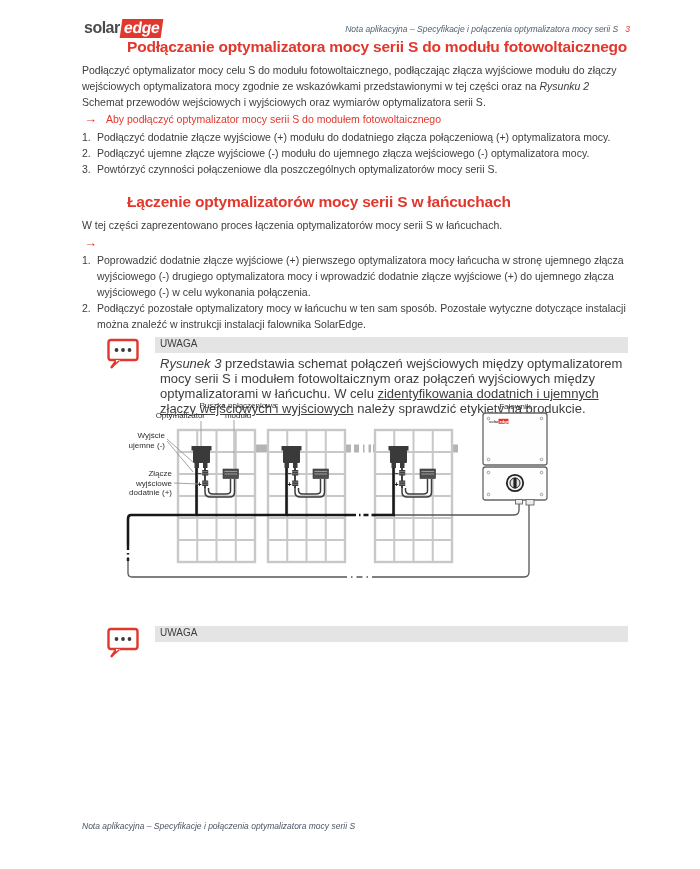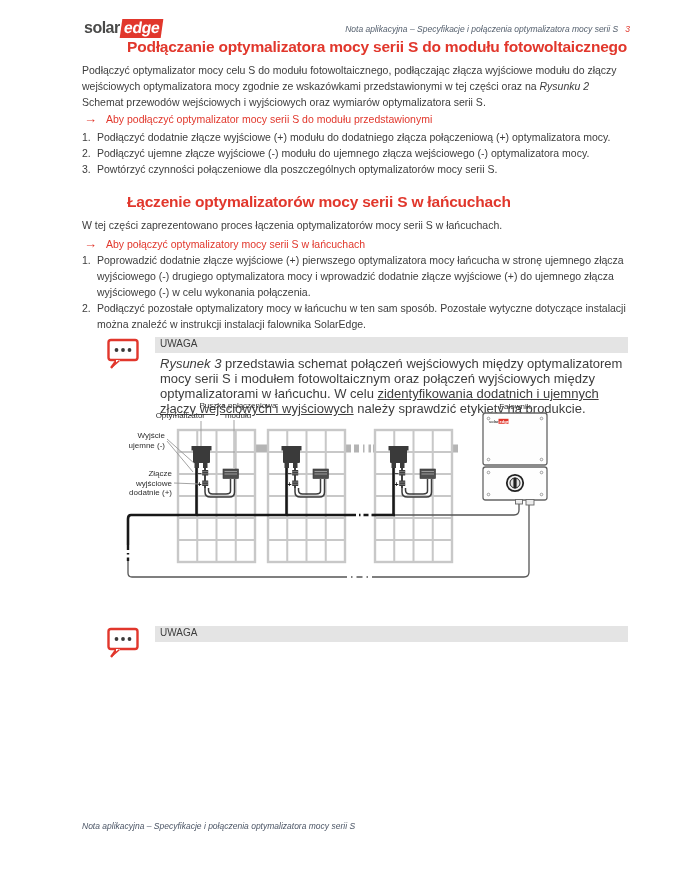--- a/index.html
+++ b/index.html
@@ -43,42 +43,41 @@
 
 <div class="page">
 
   <div class="abs logo"><span class="solar">solar</span><span class="edge">edge</span></div>
   <div class="abs runhead"><span>Nota aplikacyjna – Specyfikacje i połączenia optymalizatora mocy serii S</span><span class="pnum">3</span></div>
 
   <div class="abs h1" style="top:38px;">Podłączanie optymalizatora mocy serii S do modułu fotowoltaicznego</div>
   <div class="abs body-text" style="top:62px;"><span>Podłączyć optymalizator mocy celu S do modułu fotowoltaicznego, podłączając złącza wyjściowe modułu do złączy wejściowych optymalizatora mocy zgodnie ze wskazówkami przedstawionymi w tej części oraz na </span><span class="it">Rysunku 2</span><span>  Schemat przewodów wejściowych i wyjściowych oraz wymiarów optymalizatora serii S.</span></div>
   <div class="abs proc" style="top:113px;">
       <span class="arrow">→</span>
-      <span>Aby podłączyć optymalizator mocy serii S do modułu przedstawionymi</span>
+      <span>Aby podłączyć optymalizator mocy serii S do modułem fotowoltaicznego</span>
     </div>
   <div class="abs steps" style="top:129px;">
     <div class="li">
         <span class="num">1.</span>
         <span class="txt">Podłączyć dodatnie złącze wyjściowe (+) modułu do dodatniego złącza połączeniową (+) optymalizatora mocy.</span>
       </div>
     <div class="li">
         <span class="num">2.</span>
         <span class="txt">Podłączyć ujemne złącze wyjściowe (-) modułu do ujemnego złącza wejściowego (-) optymalizatora mocy.</span>
       </div>
     <div class="li">
         <span class="num">3.</span>
         <span class="txt">Powtórzyć czynności połączeniowe dla poszczególnych optymalizatorów mocy serii S.</span>
       </div>
   </div>
 
   <div class="abs body-text" style="top:217px;">W tej części zaprezentowano proces łączenia optymalizatorów mocy serii S w łańcuchach.</div>
   <div class="abs h1" style="top:193px;">Łączenie optymalizatorów mocy serii S w łańcuchach</div>
   <div class="abs proc" style="top:238px;">
       <span class="arrow">→</span>
-      <span>Aby połączyć optymalizatory mocy serii S w łańcuchach</span>
     </div>
   <div class="abs steps" style="top:252px;">
     <div class="li">
         <span class="num">1.</span>
         <span class="txt">Poprowadzić dodatnie złącze wyjściowe (+) pierwszego optymalizatora mocy łańcucha w stronę ujemnego złącza wyjściowego (-) drugiego optymalizatora mocy i wprowadzić dodatnie złącze wyjściowe (+) do ujemnego złącza wyjściowego (-) w celu wykonania połączenia.</span>
       </div>
     <div class="li">
         <span class="num">2.</span>
         <span class="txt">Podłączyć pozostałe optymalizatory mocy w łańcuchu w ten sam sposób. Pozostałe wytyczne dotyczące instalacji można znaleźć w instrukcji instalacji falownika SolarEdge.</span>
       </div>

